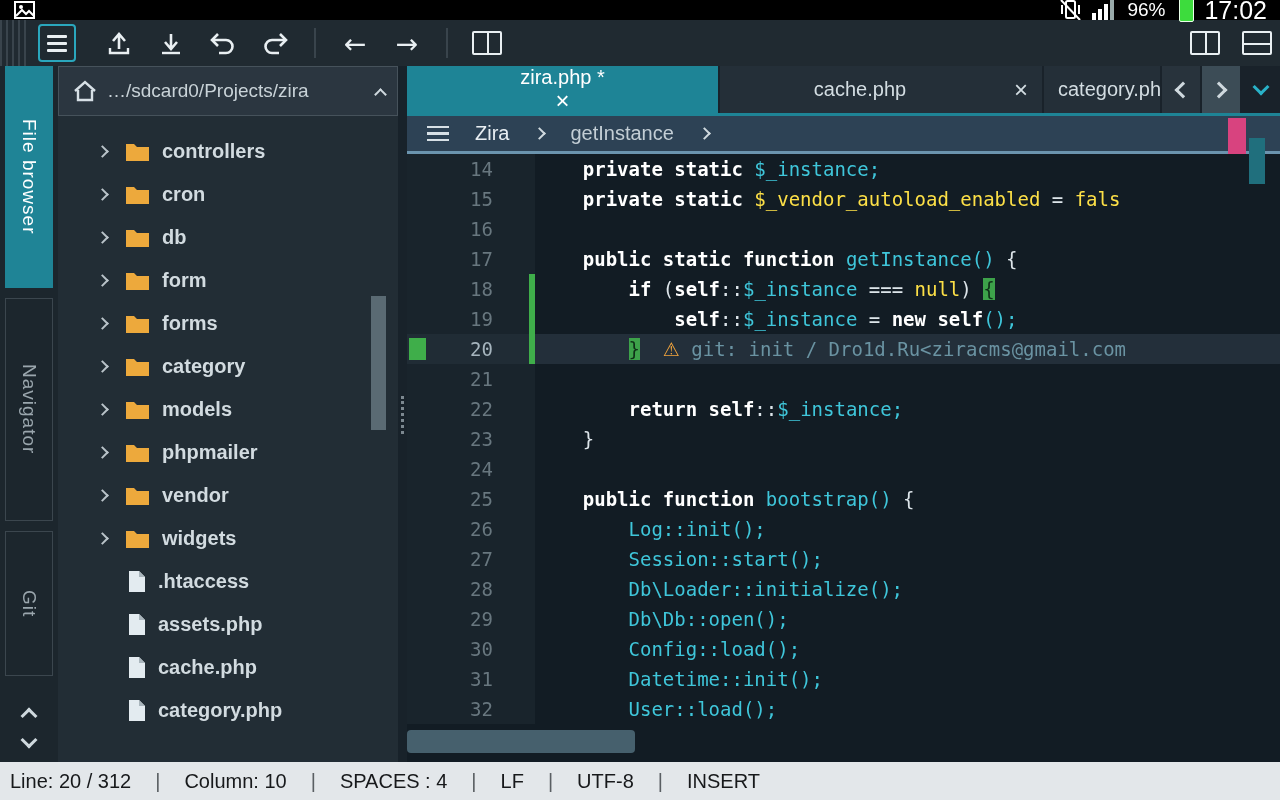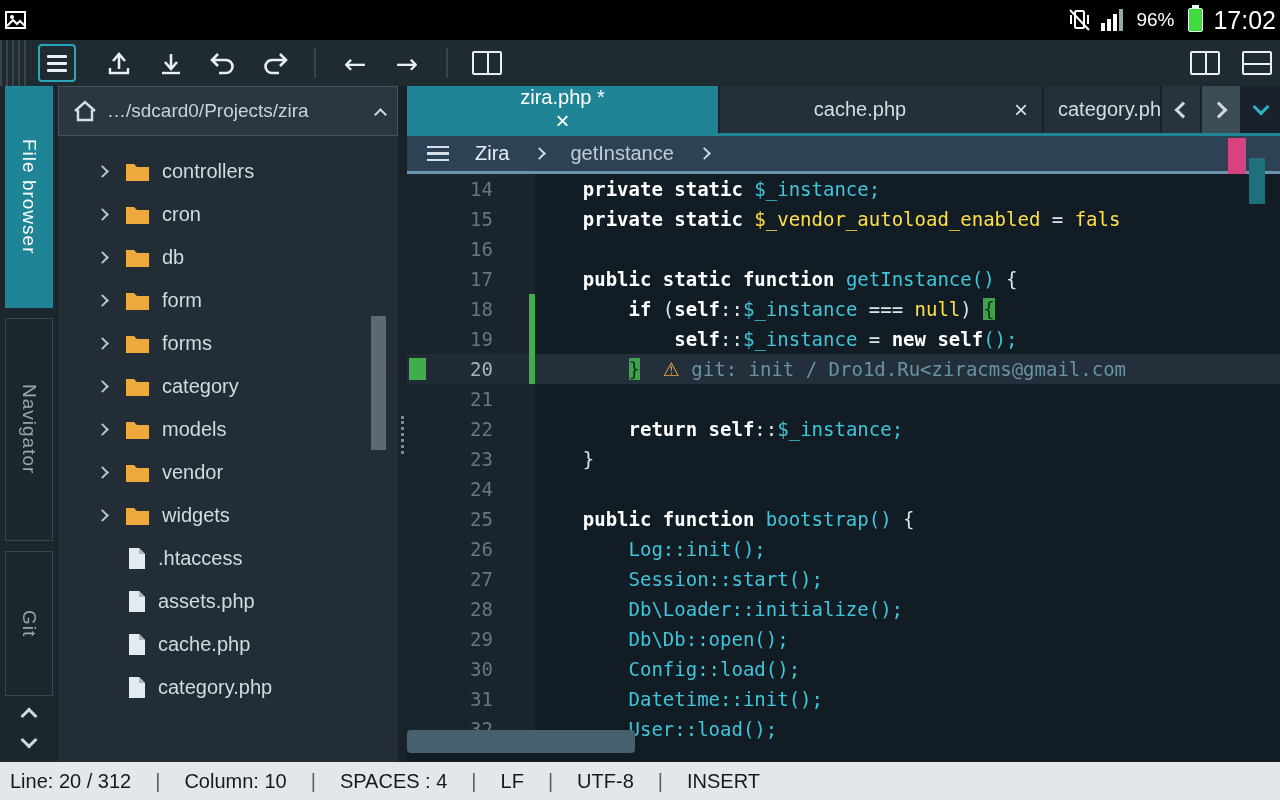--- a/index.html
+++ b/index.html
@@ -1,20 +1,20 @@
 <!DOCTYPE html>
 <html><head>
 <meta charset="utf-8">
 <style>
   *{margin:0;padding:0;box-sizing:border-box;}
   html,body{background:#000;}
   .screen{width:1280px;height:800px;font-family:"Liberation Sans",sans-serif;display:flex;flex-direction:column;background:#1c262d;position:relative;overflow:hidden;color:#dfe6ea;}
 
   
-  .abar{height:40px;background:#000;display:flex;align-items:center;padding:0 4px;gap:10px;flex:0 0 auto;}
+  .abar{height:20px;background:#000;display:flex;align-items:center;padding:0 13px;gap:10px;flex:0 0 auto;}
   .abar .spacer{flex:1;}
   .abar .pct{color:#fff;font-size:19px;}
   .abar .time{color:#fff;font-size:25px;}
   .battery{width:15px;height:24px;background:#3ddc3d;border:1px solid #eaffea;border-radius:2px;position:relative;margin-left:4px;}
   .battery::before{content:"";position:absolute;top:-4px;left:3px;width:7px;height:3px;background:#eaffea;}
 
   
   .toolbar{height:46px;background:#202a31;display:flex;align-items:center;flex:0 0 auto;gap:6px;}
   .grip{width:28px;height:46px;background:repeating-linear-gradient(90deg,#39444c 0 2px,transparent 2px 6px);flex:0 0 auto;}
   .tbtn{width:46px;height:38px;display:flex;align-items:center;justify-content:center;color:#e9eff2;background:none;border:none;font-size:26px;}
@@ -45,21 +45,21 @@
   .chev.down{transform:rotate(45deg);margin-bottom:6px;}
   .chev.left{transform:rotate(135deg);margin-left:4px;}
   .chev.right{transform:rotate(-45deg);margin-right:4px;}
   .chev.teal{border-color:#29b2c8;}
 
   
   .fpanel{width:340px;background:#222d35;display:flex;flex-direction:column;position:relative;flex:0 0 auto;}
   .fheader{height:50px;background:#2b3640;border:1px solid #46525b;display:flex;align-items:center;padding:0 12px 0 14px;gap:10px;flex:0 0 auto;}
   .fpath{flex:1;font-size:19px;color:#c9d3d8;white-space:nowrap;overflow:hidden;}
   .fheader .chev{width:9px;height:9px;border-width:2.5px;}
-  .ftree{flex:1;overflow:hidden;padding-top:14px;}
+  .ftree{flex:1;overflow:hidden;padding-top:14px;font-weight:bold;}
   .tree-row{height:43px;display:flex;align-items:center;font-size:20px;color:#d2dbe0;}
   .tree-row.folder{padding-left:40px;}
   .tchev{display:inline-block;width:9px;height:9px;border-right:2.5px solid #b9c3c9;border-bottom:2.5px solid #b9c3c9;transform:rotate(-45deg);margin-right:18px;flex:0 0 auto;}
   .ticon{margin-right:12px;flex:0 0 auto;}
   .tree-row.file{padding-left:69px;}
   .fscroll{position:absolute;right:12px;top:230px;width:15px;height:134px;background:#5a6a73;}
 
   
   .vdivider{width:9px;background:#18222a;position:relative;flex:0 0 auto;}
   .vdivider::before{content:"";position:absolute;top:330px;left:3px;height:38px;border-left:3px dotted #7c8890;}
@@ -264,20 +264,27 @@
             <svg class="ticon" width="25" height="21" viewBox="0 0 25 21">
               <path d="M1 3 h8 l3 3 h12 v14 H1 z" fill="#eda93c"></path>
             </svg>
             <span class="tlabel">models</span>
           </div>
           <div class="tree-row folder">
             <span class="tchev"></span>
             <svg class="ticon" width="25" height="21" viewBox="0 0 25 21">
               <path d="M1 3 h8 l3 3 h12 v14 H1 z" fill="#eda93c"></path>
             </svg>
+            <span class="tlabel">phpmailer</span>
+          </div>
+          <div class="tree-row folder">
+            <span class="tchev"></span>
+            <svg class="ticon" width="25" height="21" viewBox="0 0 25 21">
+              <path d="M1 3 h8 l3 3 h12 v14 H1 z" fill="#eda93c"></path>
+            </svg>
             <span class="tlabel">vendor</span>
           </div>
           <div class="tree-row folder">
             <span class="tchev"></span>
             <svg class="ticon" width="25" height="21" viewBox="0 0 25 21">
               <path d="M1 3 h8 l3 3 h12 v14 H1 z" fill="#eda93c"></path>
             </svg>
             <span class="tlabel">widgets</span>
           </div>
           <div class="tree-row file">

